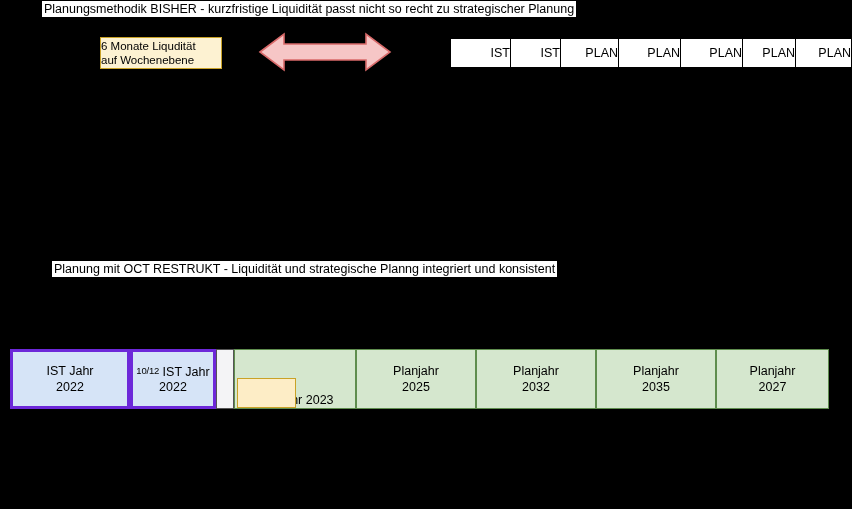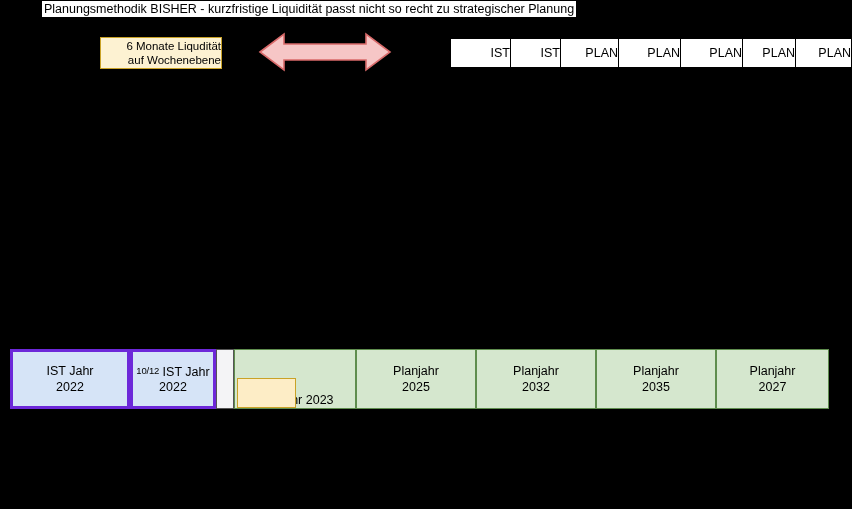--- a/index.html
+++ b/index.html
@@ -51,21 +51,21 @@
     position: absolute;
     left: 100px;
     top: 37px;
     width: 122px;
     height: 32px;
     background: #FDF2D2;
     border: 1px solid #C9A227;
     box-sizing: border-box;
     display: flex;
     flex-direction: column;
-    align-items: flex-end;
+    align-items: flex-start;
     justify-content: center;
     color: #000000;
     font-size: 11.5px;
     line-height: 14px;
   }
   #liquidity-box .ln { white-space: nowrap; }
 
   
   #arrow-wrap {
     position: absolute;
@@ -196,20 +196,21 @@
         <span>PLAN</span>
       </div>
       <div class="phase-cell" style="width: 53px;">
         <span>PLAN</span>
       </div>
       <div class="phase-cell" style="width: 55px;">
         <span>PLAN</span>
       </div>
     </div>
 
+  <div class="caption" id="caption-oct">Planung mit OCT RESTRUKT - Liquidität und strategische Planng integriert und konsistent</div>
 
   <div id="timeline">
       <div class="tl-cell ist" style="width: 120px;">
         <div class="lbl-top">IST Jahr</div>
         <div class="lbl-bot">2022</div>
       </div>
       <div class="tl-cell ist" style="width: 86px;">
         <div class="lbl-top"><span class="frac">10/12</span> IST Jahr</div>
         <div class="lbl-bot">2022</div>
       </div>

